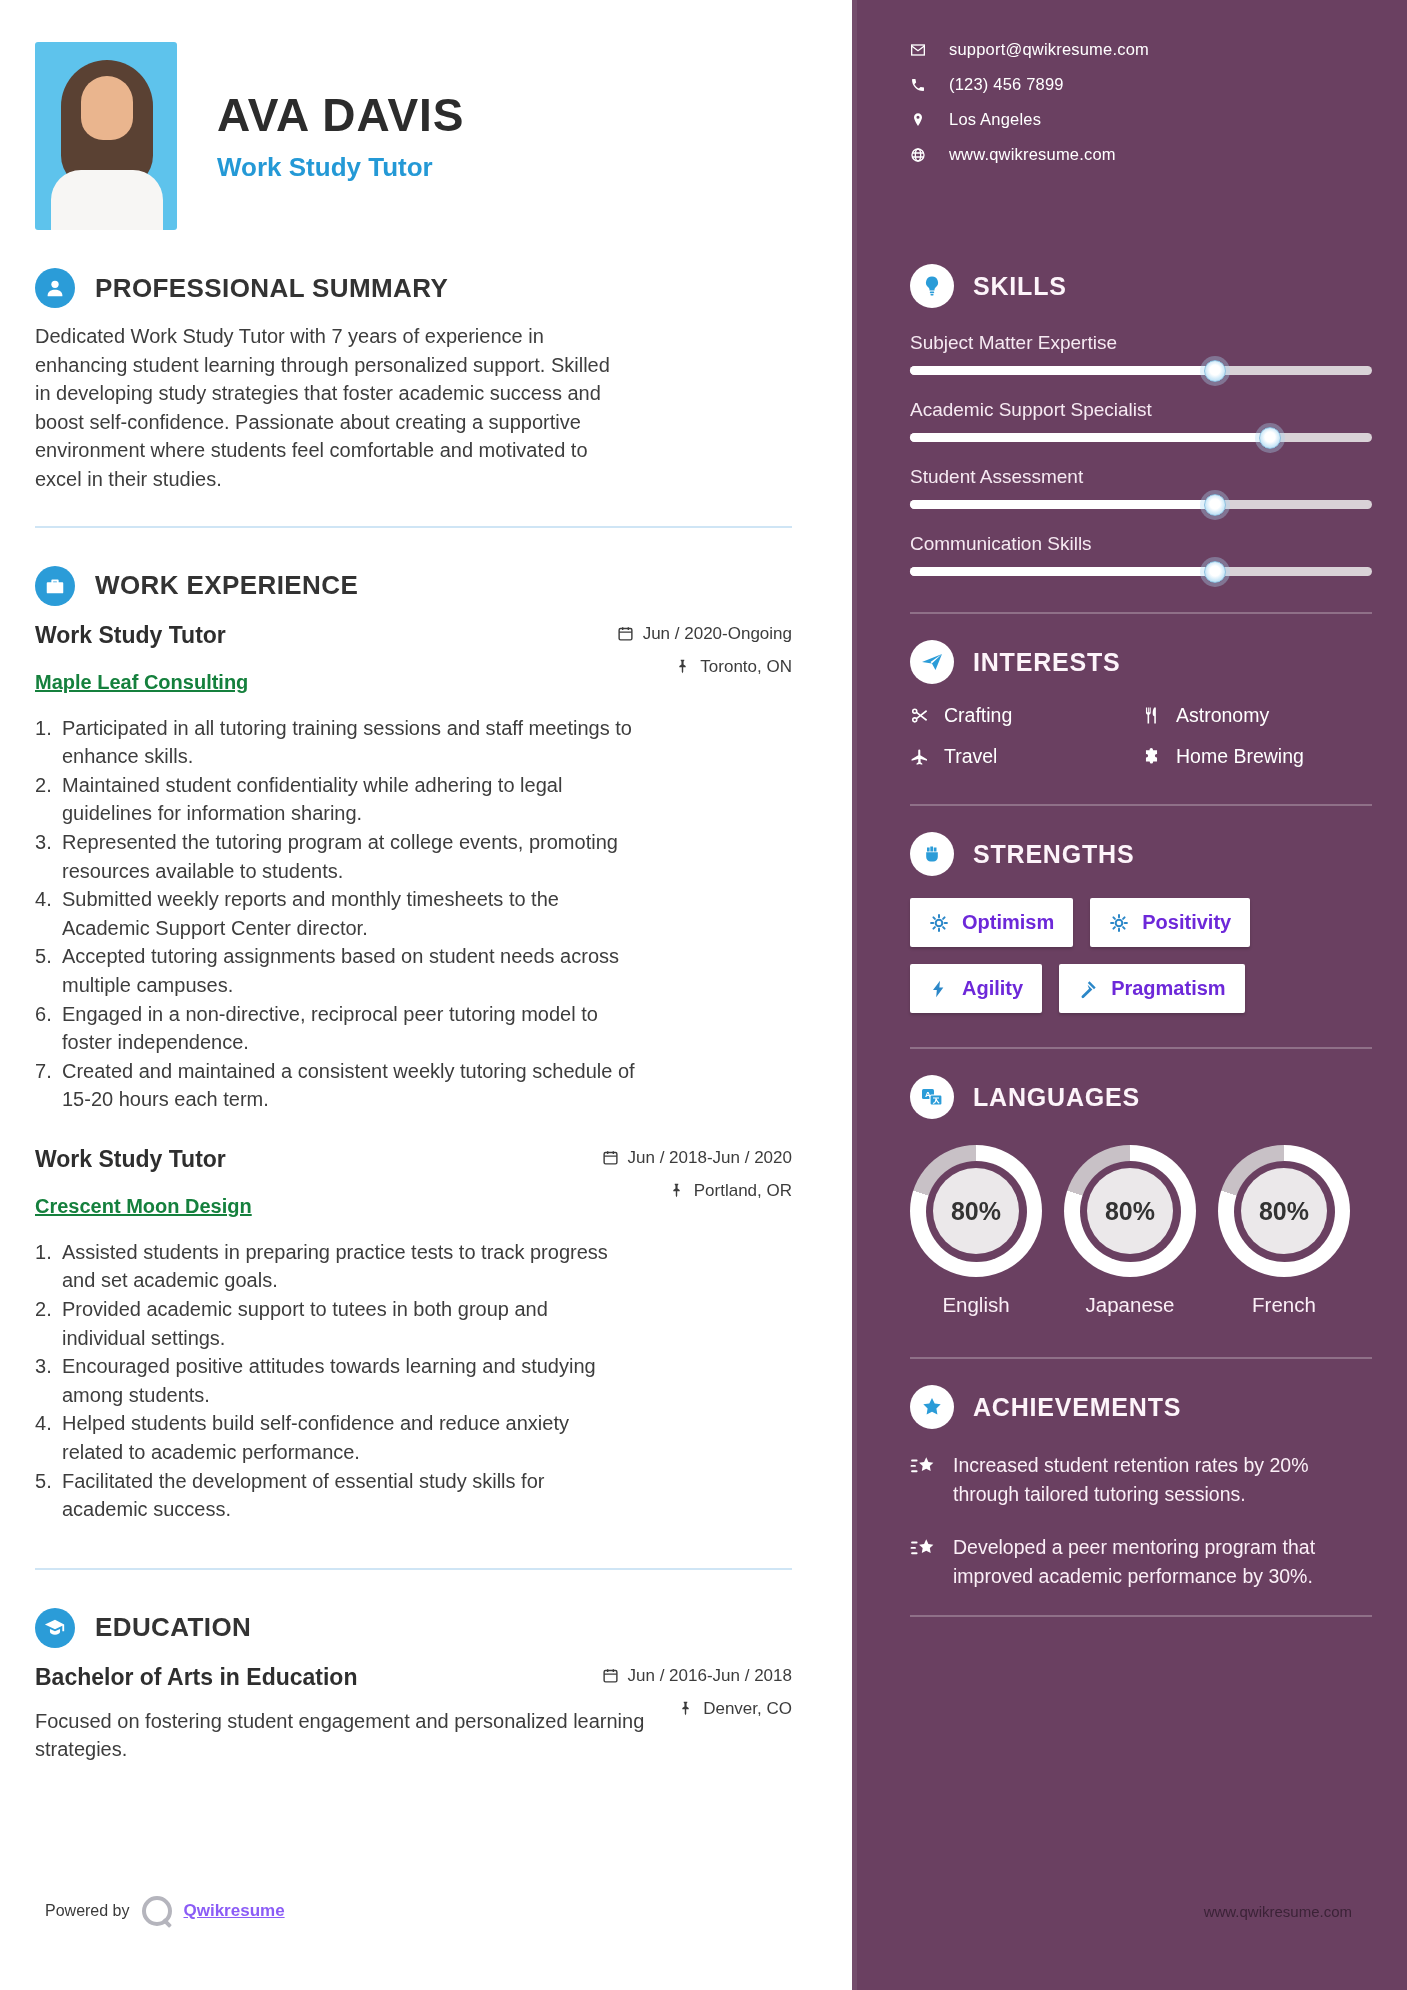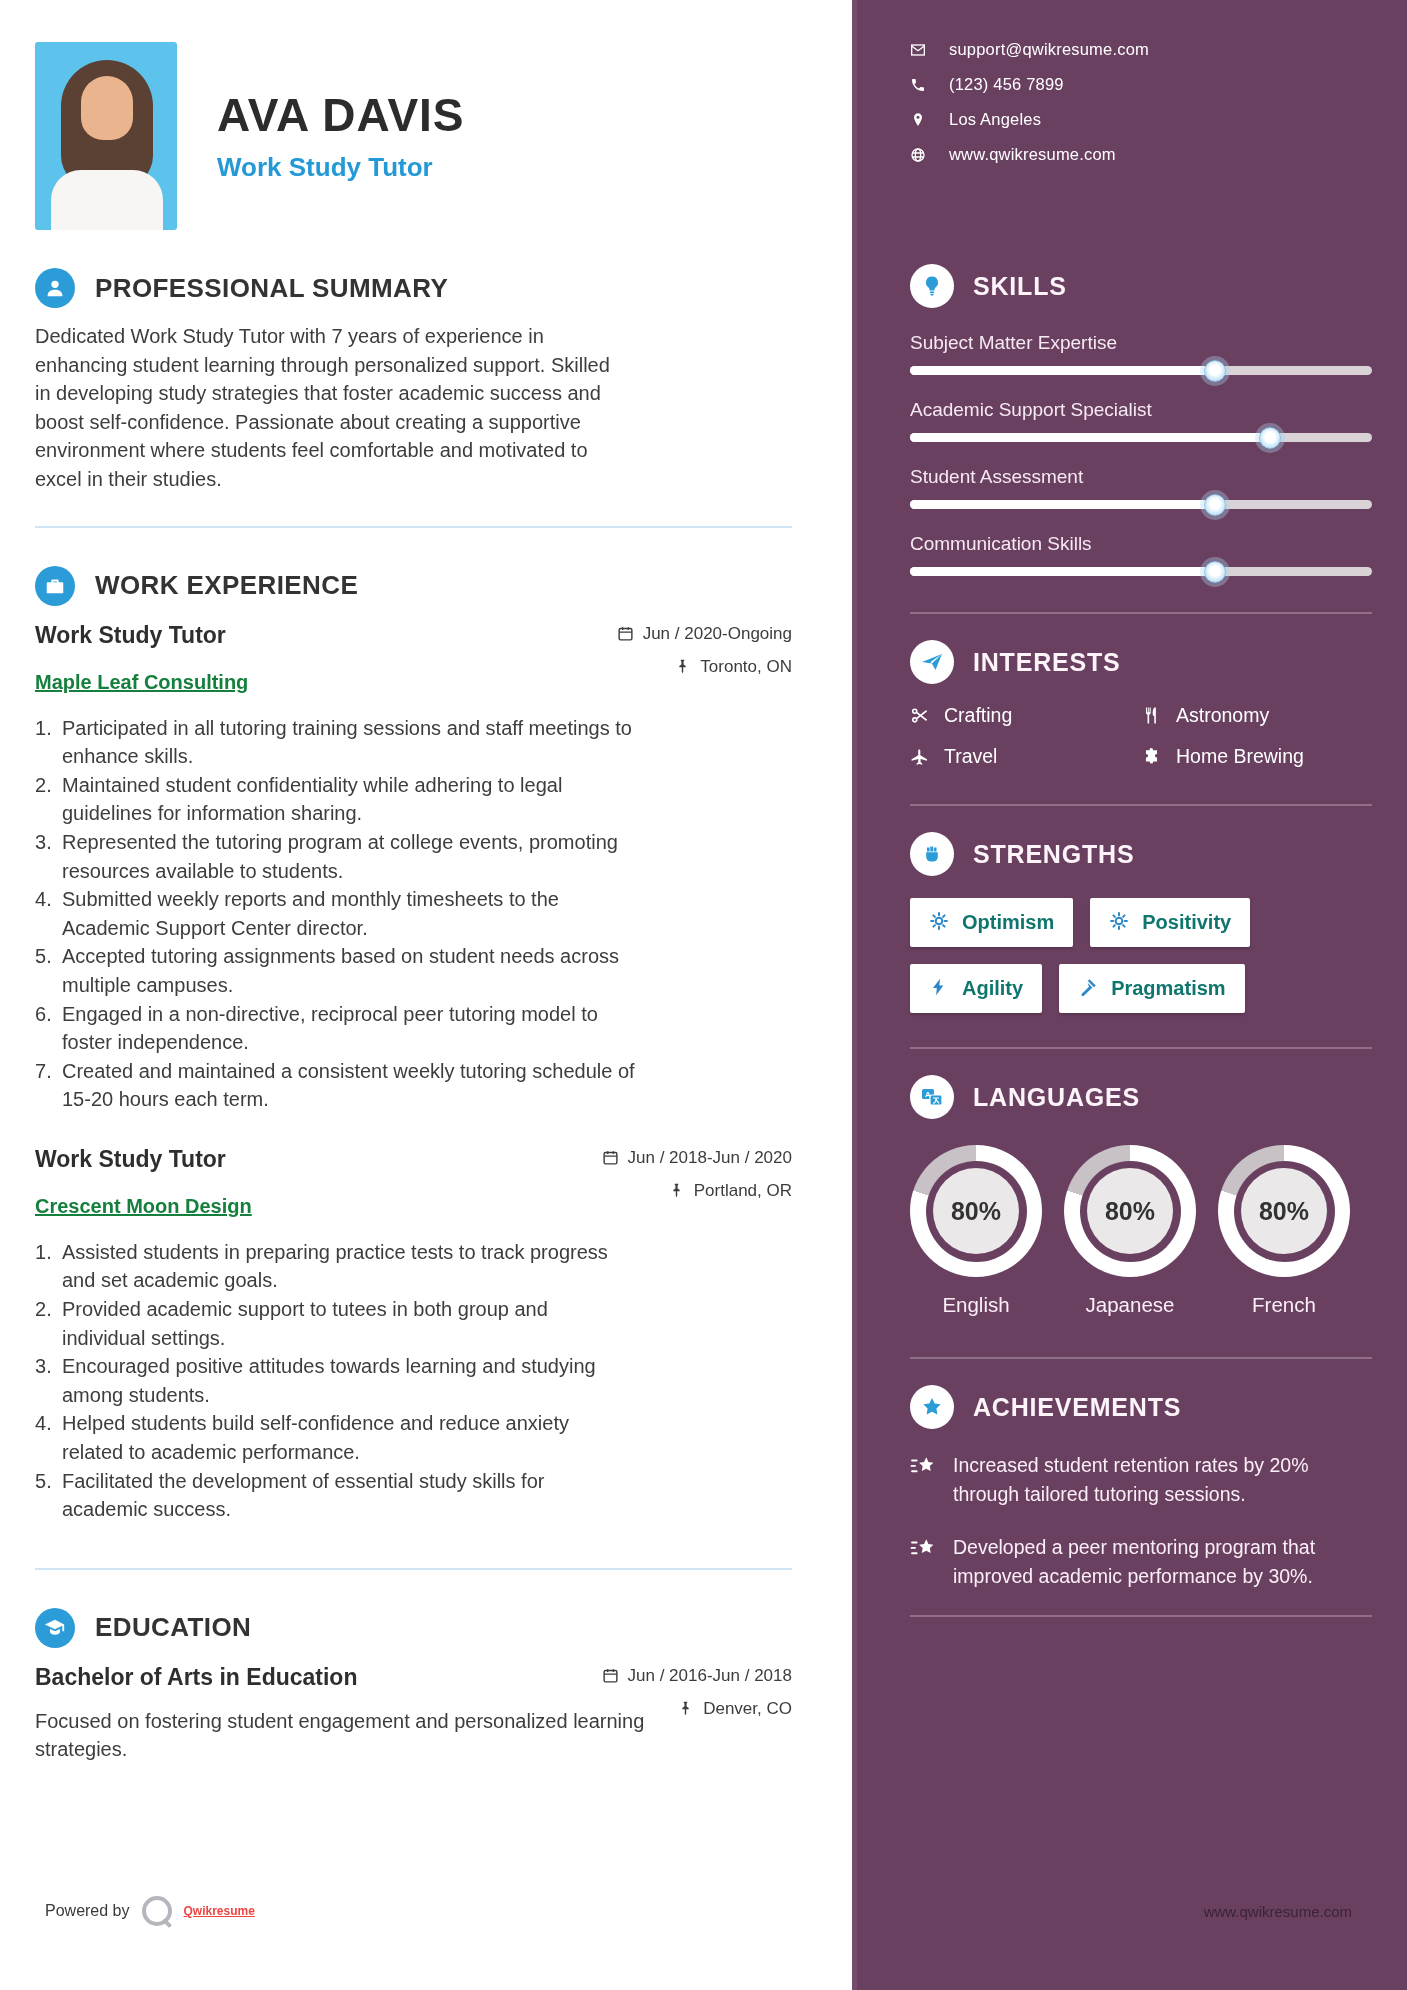--- a/index.html
+++ b/index.html
@@ -38,21 +38,21 @@
   ol.bullets li { counter-increment:li; font-size:20px; line-height:28.6px; color:#3d3d3d; padding-left:27px; position:relative; }
   ol.bullets li::before { content:counter(li) "."; position:absolute; left:0; color:#3d3d3d; }
   .job2 { margin-top:32px; }
 
   .edu-desc { margin-top:16px; font-size:20px; line-height:28.6px; color:#3d3d3d; max-width:610px; }
 
   .powered { position:absolute; left:45px; top:1896px; display:flex; align-items:center; gap:12px; }
   .powered-label { font-size:16px; color:#3a3a3a; }
   .qlogo { width:30px; height:30px; border:4px solid #b5b5bd; border-radius:50%; position:relative; }
   .qlogo::after { content:""; position:absolute; right:-4px; bottom:-3px; width:10px; height:4px; background:#b5b5bd; transform:rotate(45deg); border-radius:1px; }
-  .brand { font-size:12px; font-weight:600; color:#ef4444; text-decoration:underline; }
+  .brand { font-size:17px; font-weight:600; color:#8b5cf6; text-decoration:underline; }
 
   
   .sidebar { position:absolute; right:0; top:0; width:555px; height:1990px; background:#6a4061; box-shadow:inset 5px 0 0 rgba(255,255,255,0.07); padding:40px 35px 0 58px; }
   .contact-row { display:flex; align-items:center; gap:23px; margin-bottom:16px; color:#ffffff; }
   .contact-row svg { width:16px; height:16px; color:#ffffff; flex:0 0 auto; }
   .contact-text { font-size:16.5px; letter-spacing:0.2px; }
 
   .sb-head { display:flex; align-items:center; gap:19px; }
   .sb-icon { width:44px; height:44px; border-radius:50%; background:#ffffff; color:#2b9cd8; display:flex; align-items:center; justify-content:center; flex:0 0 auto; }
   .sb-icon svg { width:24px; height:24px; }
@@ -68,22 +68,22 @@
           background:radial-gradient(circle at 50% 45%, #ffffff 0 34%, #cfe9f8 62%, #9fd0ec 100%);
           border:1px solid #8cc2e2; box-shadow:0 0 0 4px rgba(173,216,240,0.35); }
   .skills-sec .hr-after { margin-top:36px; }
 
   .sb-sec { margin-top:26px; }
   .interest-grid { margin-top:20px; display:grid; grid-template-columns:232px 1fr; row-gap:18px; }
   .interest-item { display:flex; align-items:center; gap:15px; color:#ffffff; font-size:19.5px; }
   .interest-item svg { width:19px; height:19px; color:#ffffff; flex:0 0 auto; }
 
   .chips { margin-top:22px; display:flex; flex-wrap:wrap; gap:17px; width:420px; }
-  .chip { display:inline-flex; align-items:flex-start; gap:13px; background:#ffffff; border-radius:2px; padding:13px 19px;
-          font-size:20px; font-weight:600; color:#0f766e; box-shadow:0 2px 3px rgba(0,0,0,0.18); }
+  .chip { display:inline-flex; align-items:center; gap:13px; background:#ffffff; border-radius:2px; padding:13px 19px;
+          font-size:20px; font-weight:600; color:#6d28d9; box-shadow:0 2px 3px rgba(0,0,0,0.18); }
   .chip svg { width:20px; height:20px; color:#2b87c8; }
 
   .rings { margin-top:26px; display:flex; gap:22px; }
   .ring-wrap { width:132px; display:flex; flex-direction:column; align-items:center; }
   .ring { width:132px; height:132px; border-radius:50%;
           background:conic-gradient(#ffffff calc(var(--pct) * 1%), #c8c1c6 0); 
           display:flex; align-items:center; justify-content:center; }
   .ring-hole { width:101px; height:101px; border-radius:50%; background:#6a4061; display:flex; align-items:center; justify-content:center; }
   .ring-disc { width:86px; height:86px; border-radius:50%; background:#ebe8ea; display:flex; align-items:center; justify-content:center;
                font-size:25px; font-weight:800; color:#333333; }

